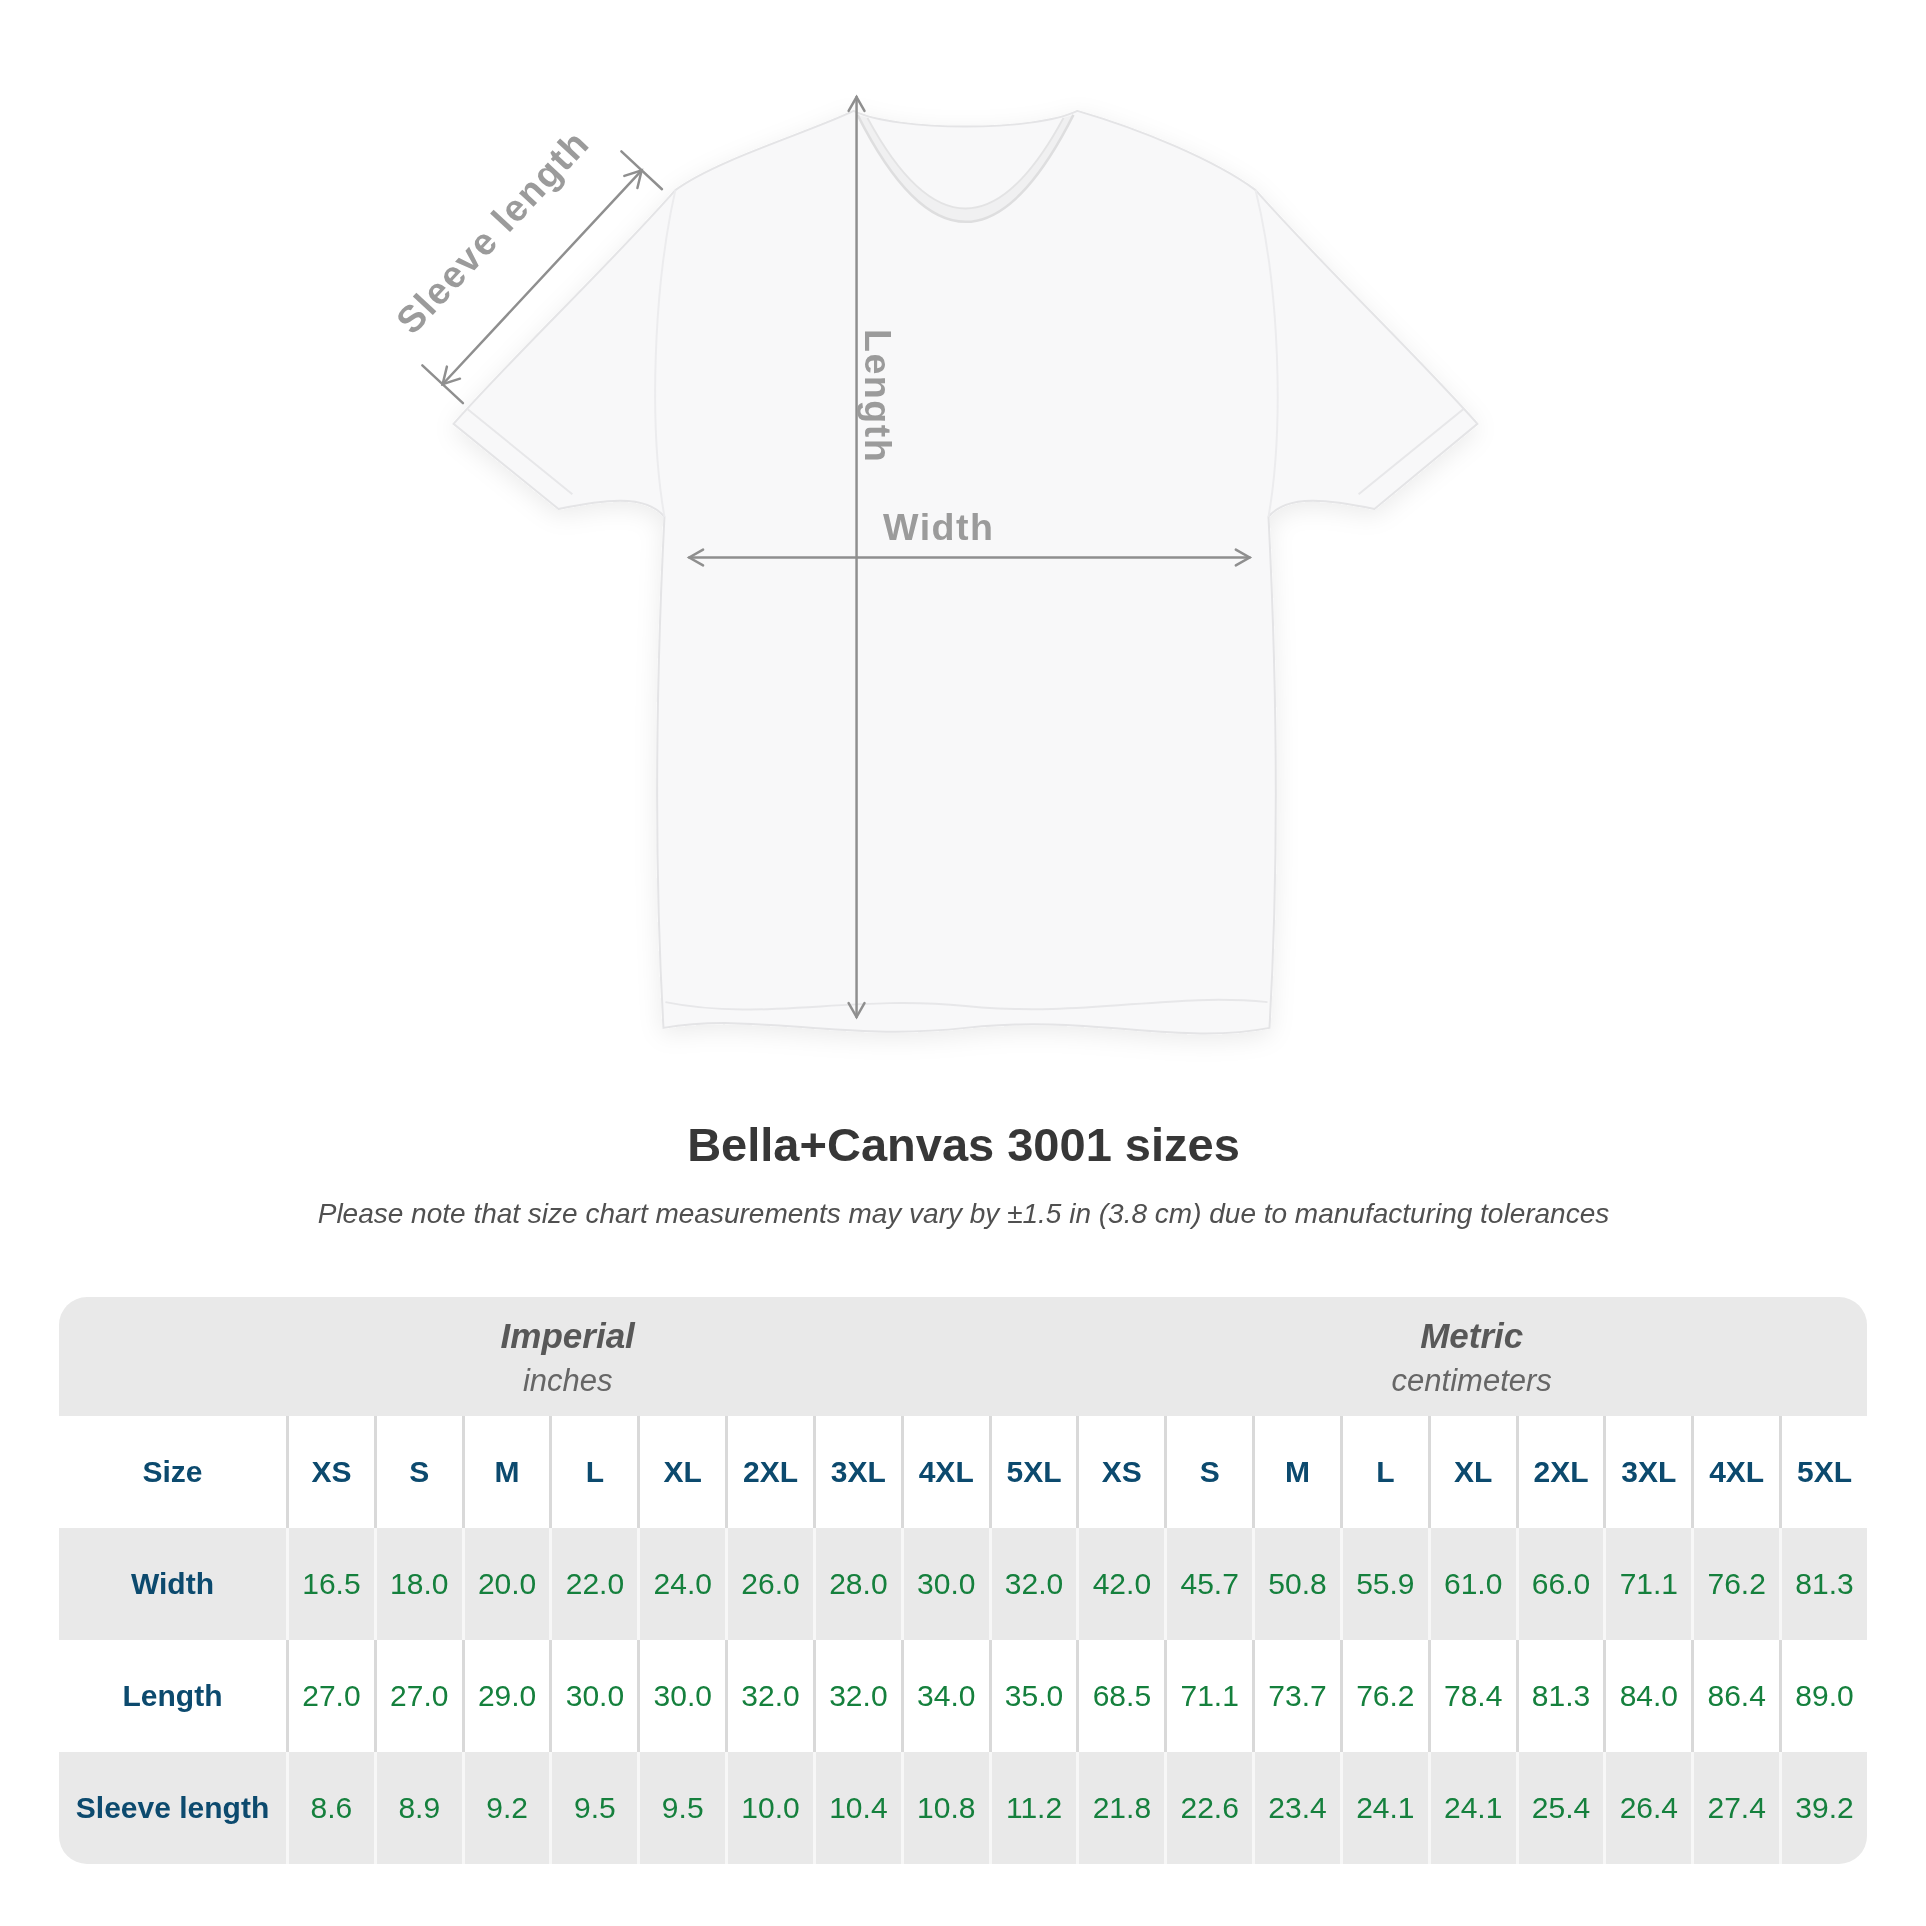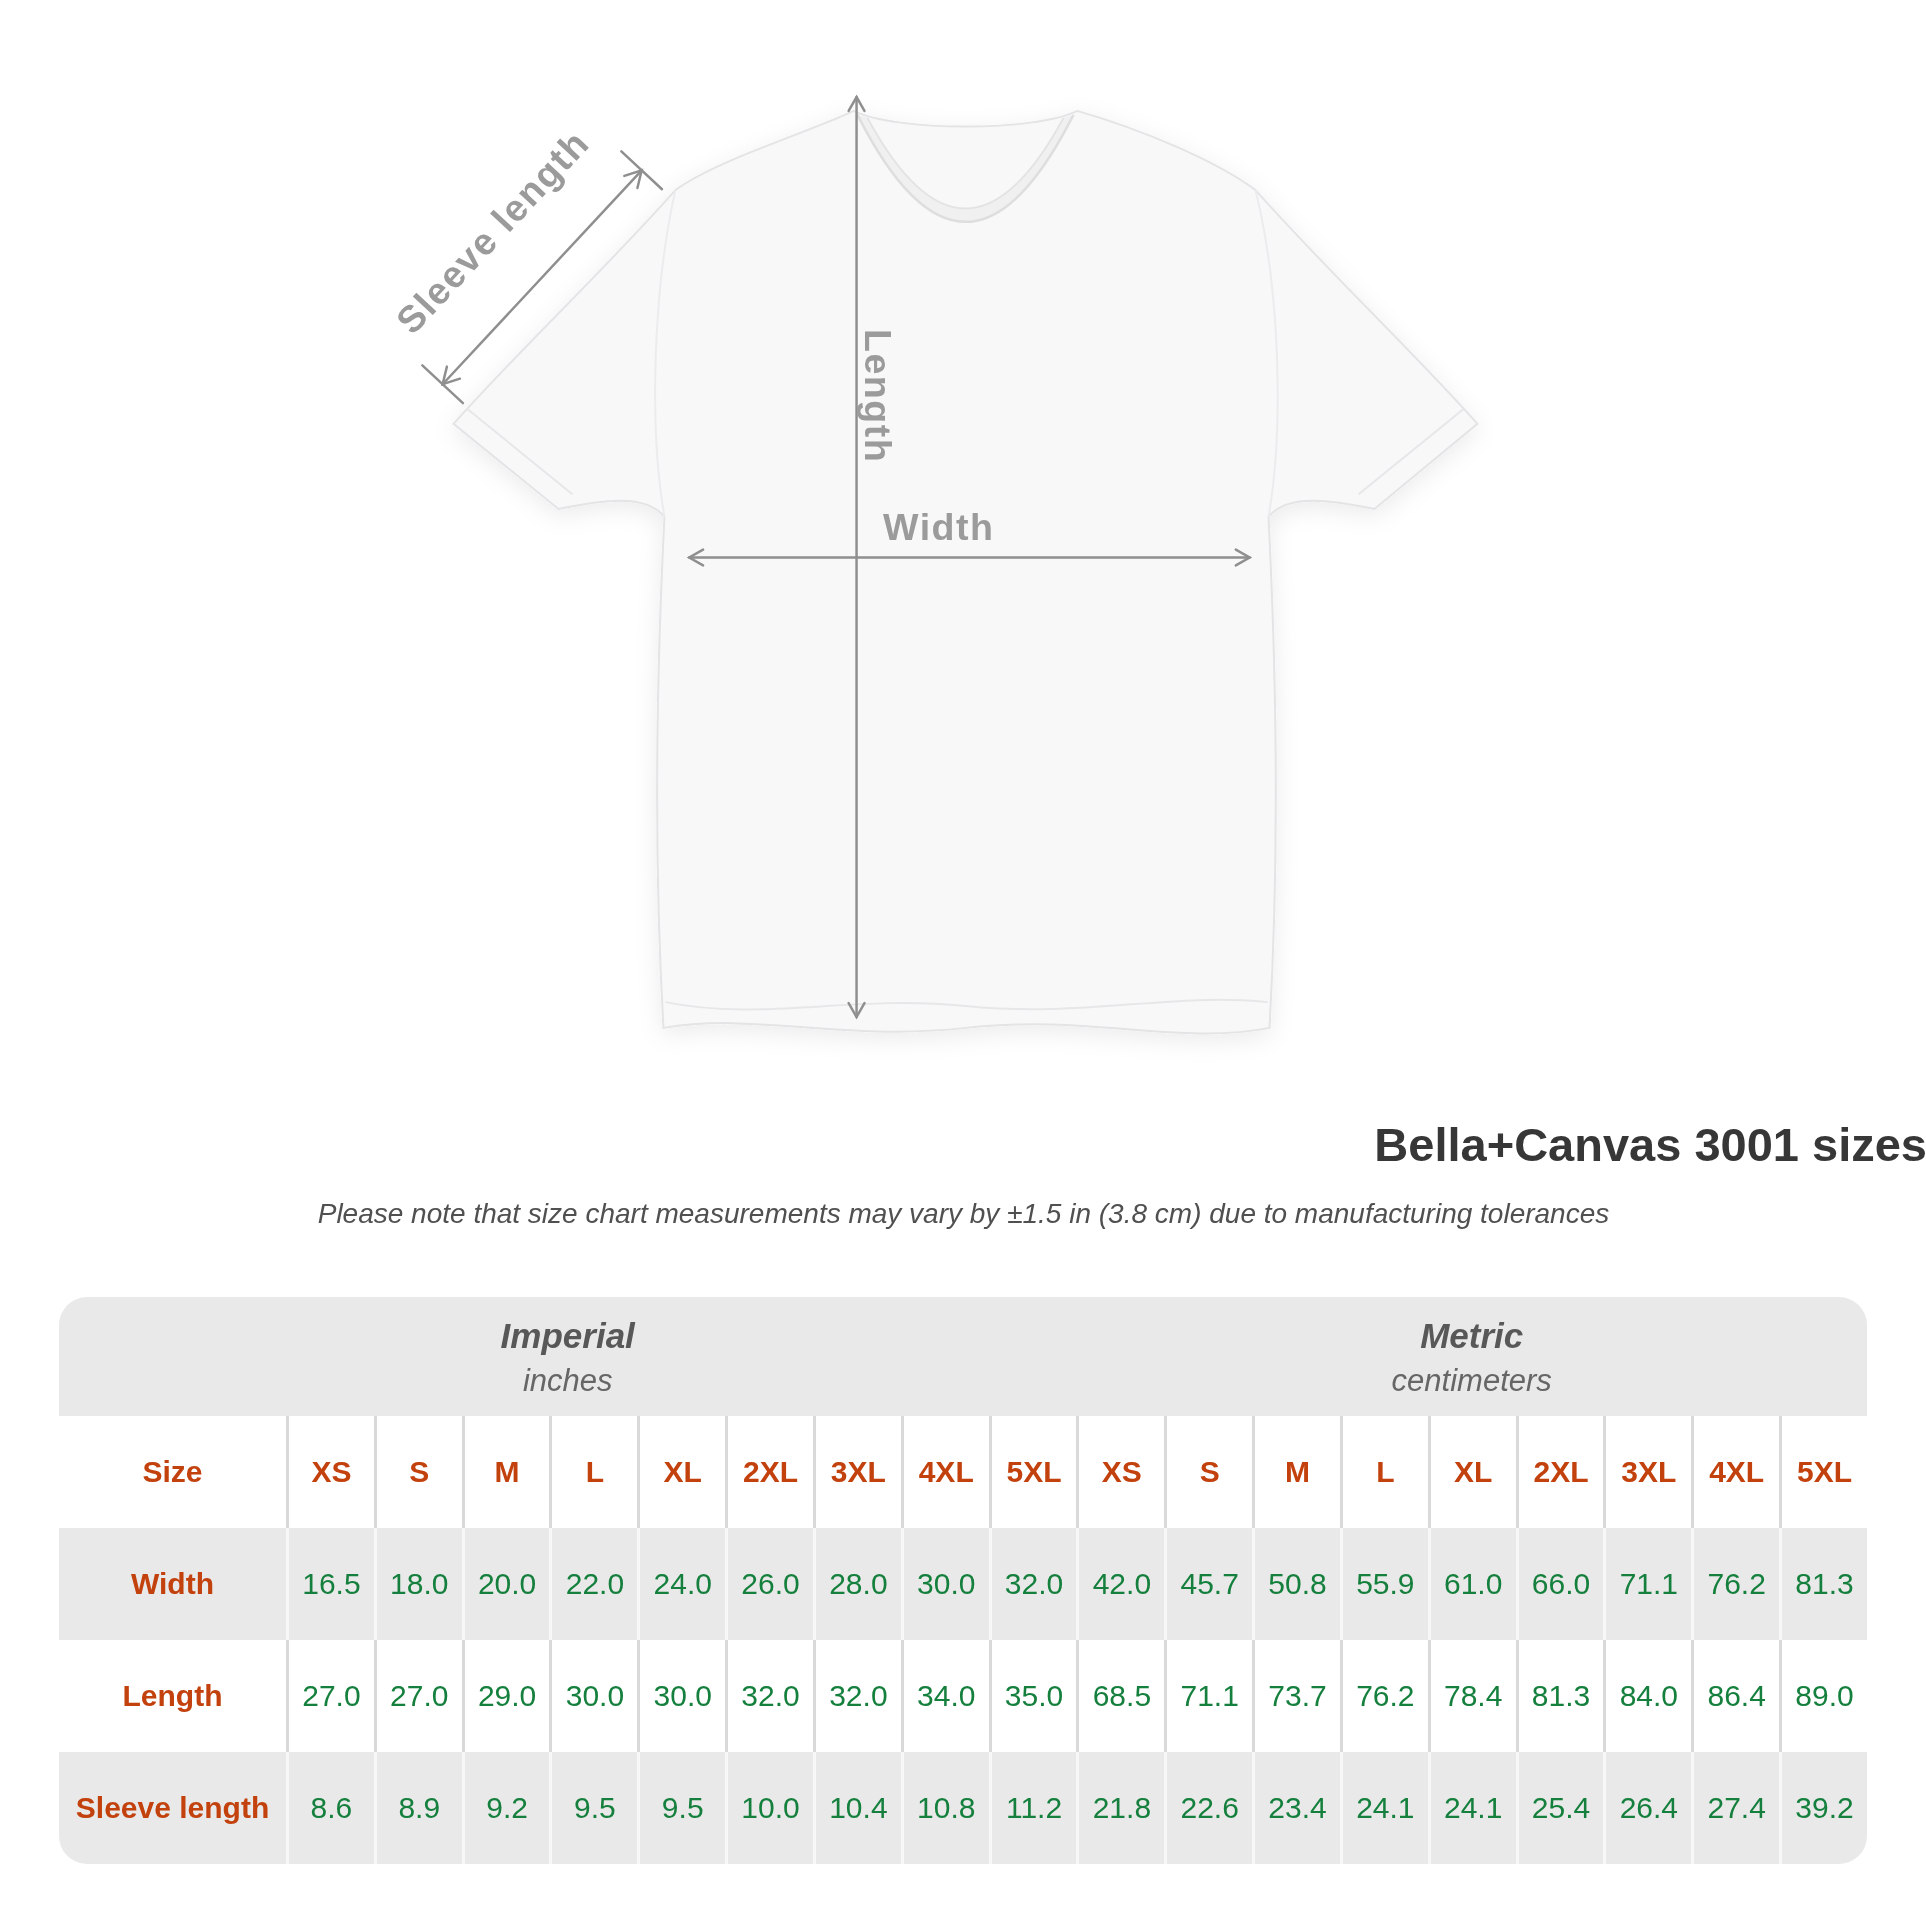--- a/index.html
+++ b/index.html
@@ -24,21 +24,21 @@
     font-size: 38px;
     font-weight: 700;
     fill: #9b9b9b;
     letter-spacing: 1.5px;
   }
   .page-title {
     position: absolute;
     top: 1117px;
     left: 0;
     width: 100%;
-    text-align: right;
+    text-align: center;
     font-size: 47px;
     font-weight: 700;
     color: #373737;
   }
   .page-subtitle {
     position: absolute;
     top: 1198px;
     left: 0;
     width: 100%;
     text-align: center;
@@ -86,21 +86,21 @@
   .body-row { height: 112px; }
   .body-row th, .body-row td {
     text-align: center;
     vertical-align: middle;
     padding: 0;
     font-size: 30px;
     white-space: nowrap;
   }
   .body-row th.label-cell, .body-row th.size-cell {
     font-weight: 700;
-    color: #c2410c;
+    color: #0c4a6e;
   }
   .body-row td {
     font-weight: 400;
     color: #15803d;
   }
   .row-white > th, .row-white > td { background: #ffffff; }
   .row-gray  > th, .row-gray  > td { background: #e9e9e9; }
   .row-white > *:not(:first-child) { border-left: 3px solid #d9d9d9; }
   .row-gray  > *:not(:first-child) { border-left: 3px solid #f7f7f7; }
 </style>

